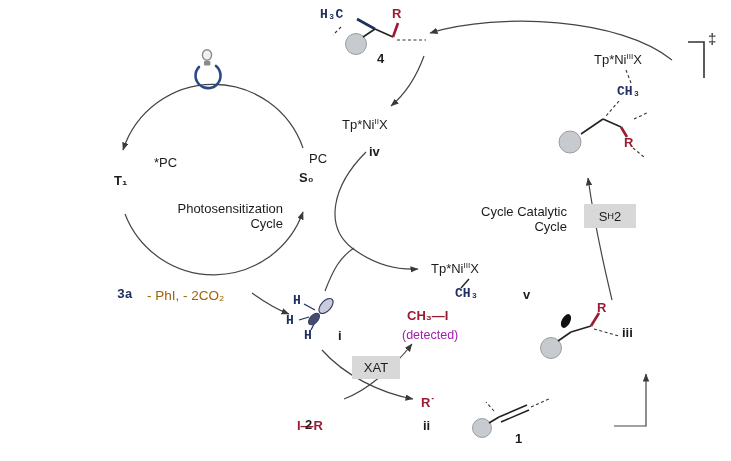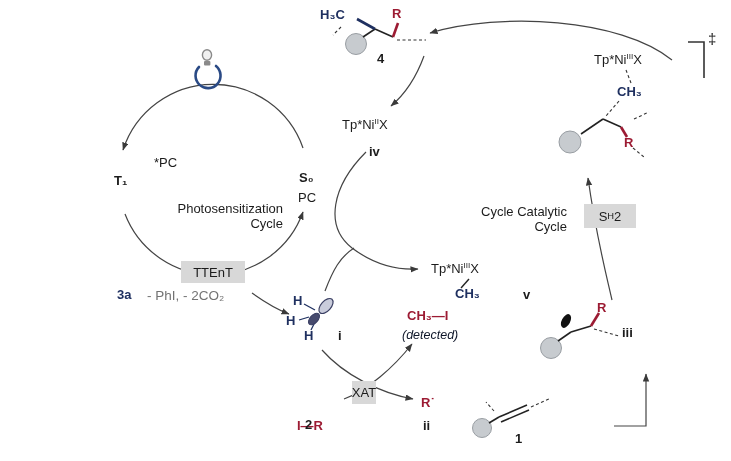--- a/index.html
+++ b/index.html
@@ -3,24 +3,24 @@
 <meta charset="utf-8">
 <style>
   html,body{margin:0;padding:0;background:#ffffff;}
   #stage{position:relative;width:731px;height:461px;background:#ffffff;overflow:hidden;
          font-family:"Liberation Sans",sans-serif;}
   svg{position:absolute;left:0;top:0;}
   .lbl{position:absolute;font-family:"Liberation Sans",sans-serif;font-size:13px;
        color:#1c1c1c;white-space:nowrap;line-height:1.15;}
   .t{font-size:13px;text-align:right;width:140px;margin-top:41px;}
   .b{font-weight:bold;}
-  .navy{color:#1f3060;}
+  .navy{color:#1f3060;font-family:Liberation Mono, monospace;}
   .red{color:#9c1b33;}
-  .blue{color:#737373;}
-  .it{font-style:italic;color:#0f172a;}
+  .blue{color:#a16207;}
+  .it{color:#a21caf;}
   .box{position:absolute;background:#d8d8d8;display:flex;align-items:center;justify-content:center;
        font-family:"Liberation Sans",sans-serif;font-size:13px;color:#1c1c1c;}
   sup{font-size:0.62em;}
   sub{font-size:0.72em;}
 </style>
 </head>
 <body>
 
 <div id="stage">
 
@@ -82,39 +82,36 @@
 
     <line x1="304" y1="304" x2="315" y2="310" stroke="#1f3060" stroke-width="1.3"></line>
     <line x1="299" y1="320" x2="309" y2="317" stroke="#1f3060" stroke-width="1.3"></line>
     <line x1="311" y1="330" x2="315" y2="322" stroke="#1f3060" stroke-width="1.3"></line>
     <ellipse cx="326" cy="306" rx="5" ry="9" transform="rotate(42 326 306)" fill="#c9ccdb" stroke="#3a3f63" stroke-width="1.2"></ellipse>
     <ellipse cx="314" cy="319" rx="4" ry="7" transform="rotate(42 314 319)" fill="#474b6e" stroke="#3a3f63" stroke-width="1"></ellipse>
 
     <line x1="469" y1="279" x2="461" y2="288" stroke="#222" stroke-width="1.4"></line>
   </svg>
 
-  <div class="box" style="left:181px;top:261px;width:64px;height:22px;">
-    <span>TTEnT</span>
-  </div>
-  <div class="box" style="left:352px;top:381px;width:24px;height:23px;">
+  <div class="box" style="left:352px;top:356px;width:48px;height:23px;">
     <span>XAT</span>
   </div>
   <div class="box" style="left:584px;top:204px;width:52px;height:24px;">
     <span>S</span>
       <sub>H</sub>
       <span>2</span>
   </div>
 
   <div class="lbl t" style="left:143px;top:161px;">
     <div>Photosensitization</div>
     <div>Cycle</div>
   </div>
   <div class="lbl" style="left:110px;top:156px;margin-left:44px;">*PC</div>
   <div class="lbl b" style="left:114px;top:174px;">T₁</div>
-  <div class="lbl" style="left:298px;top:152px;margin-top:39px;">PC</div>
+  <div class="lbl" style="left:309px;top:152px;">PC</div>
   <div class="lbl b" style="left:299px;top:171px;">S₀</div>
   <div class="lbl b navy" style="left:117px;top:288px;">3a</div>
   <div class="lbl blue" style="left:147px;top:288px;font-size:13.5px;">- PhI, - 2CO₂</div>
 
   <div class="lbl t" style="left:427px;top:164px;">
     <div>Cycle Catalytic</div>
     <div>Cycle</div>
   </div>
   <div class="lbl" style="left:342px;top:117px;">
     <span>Tp*Ni</span><sup>II</sup><span>X</span>

